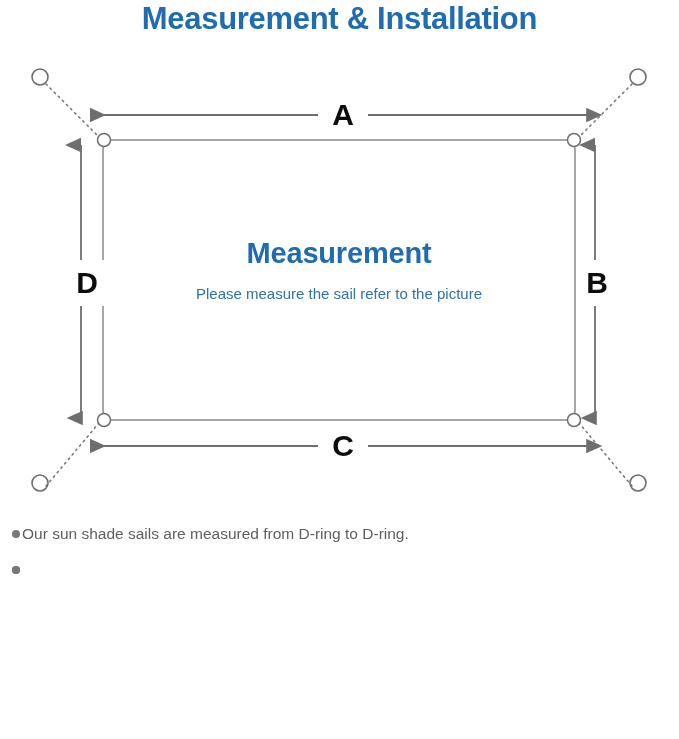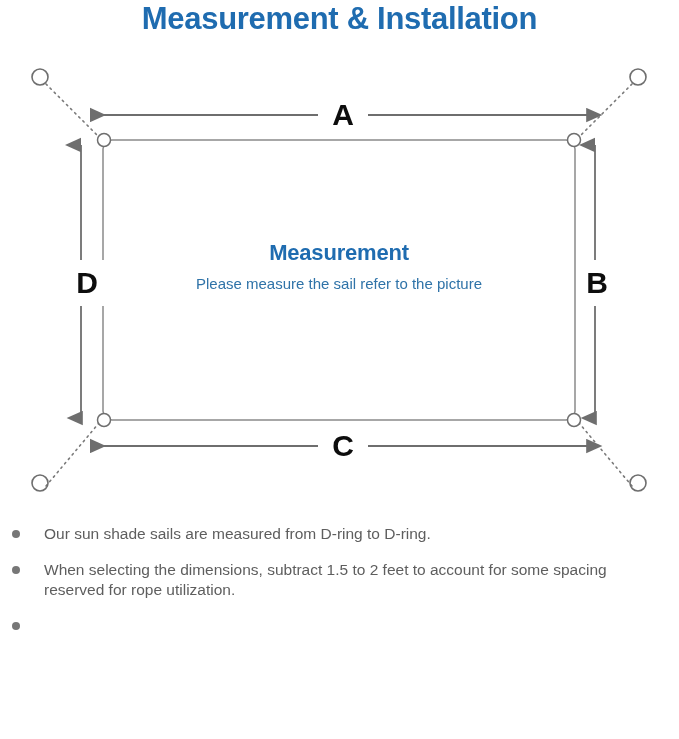--- a/index.html
+++ b/index.html
@@ -61,43 +61,43 @@
 
   .sail-caption {
     position: absolute;
     left: 103px;
     top: 188px;
     width: 472px;
     text-align: center;
     pointer-events: none;
   }
   .sail-caption .main {
-    font-size: 22px;
+    font-size: 29px;
     font-weight: bold;
     color: #1f6cb0;
     line-height: 30px;
     letter-spacing: -0.2px;
   }
   .sail-caption .sub {
     font-size: 15px;
     color: #2f73a8;
     line-height: 22px;
-    margin-top: 5px;
+    margin-top: 15px;
   }
 
   
   .notes {
     position: absolute;
     left: 0;
     top: 524px;
     width: 679px;
   }
   .note-item {
     position: relative;
-    padding-left: 44px;
+    padding-left: 22px;
     padding-right: 8px;
     margin-bottom: 16px;
     font-size: 15.5px;
     line-height: 20px;
     color: #5e5e5e;
   }
   .note-item .bullet {
     position: absolute;
     left: 12px;
     top: 6px;
@@ -180,18 +180,17 @@
   </div>
 </div>
 
 <div class="notes">
   <div class="note-item">
     <span class="bullet"></span>
     <span>Our sun shade sails are measured from D-ring to D-ring.</span>
   </div>
   <div class="note-item">
     <span class="bullet"></span>
-    <span>When selecting the dimensions, subtract 1.5 to 2 feet to account for some spacing reserved for rope utilization.</span>
   </div>
   <div class="note-item">
     <span class="bullet"></span>
   </div>
 </div>
 
 </body></html>

